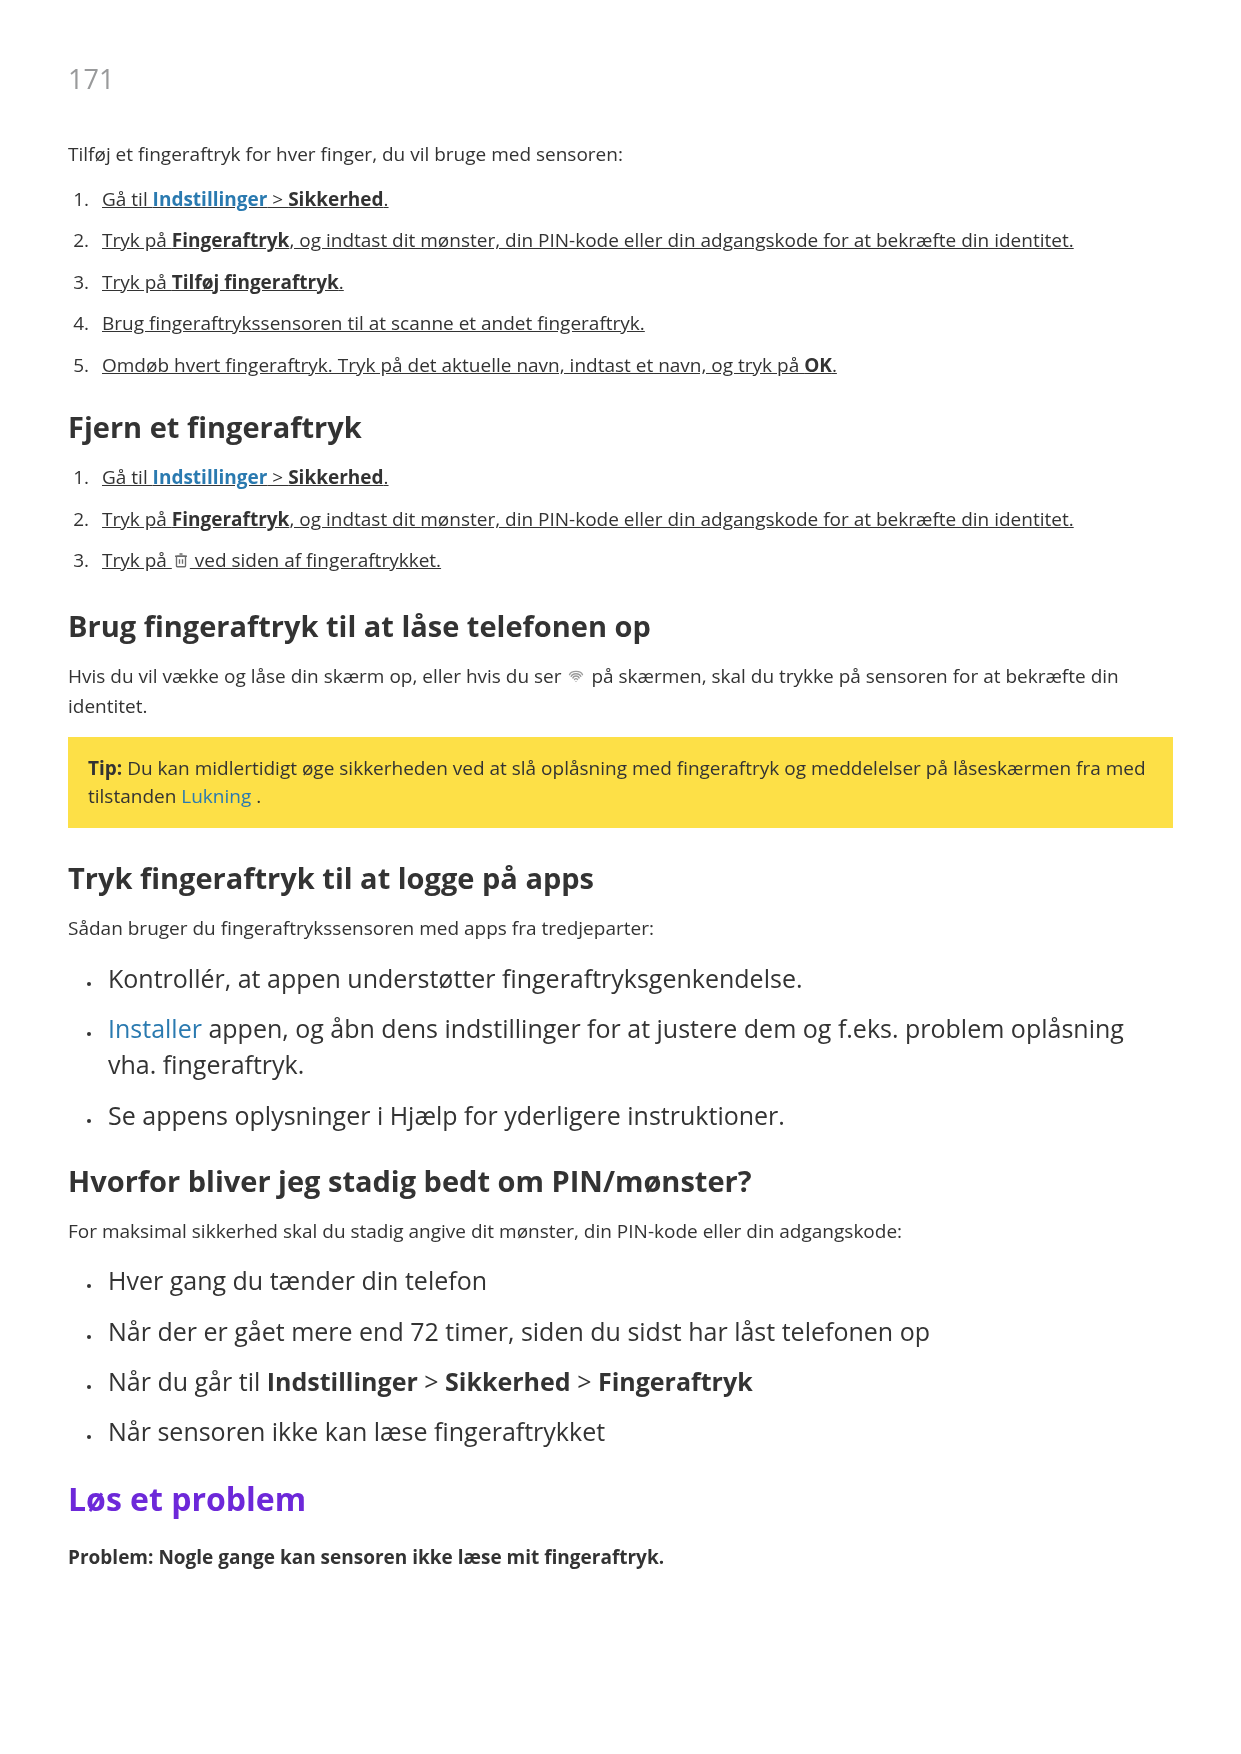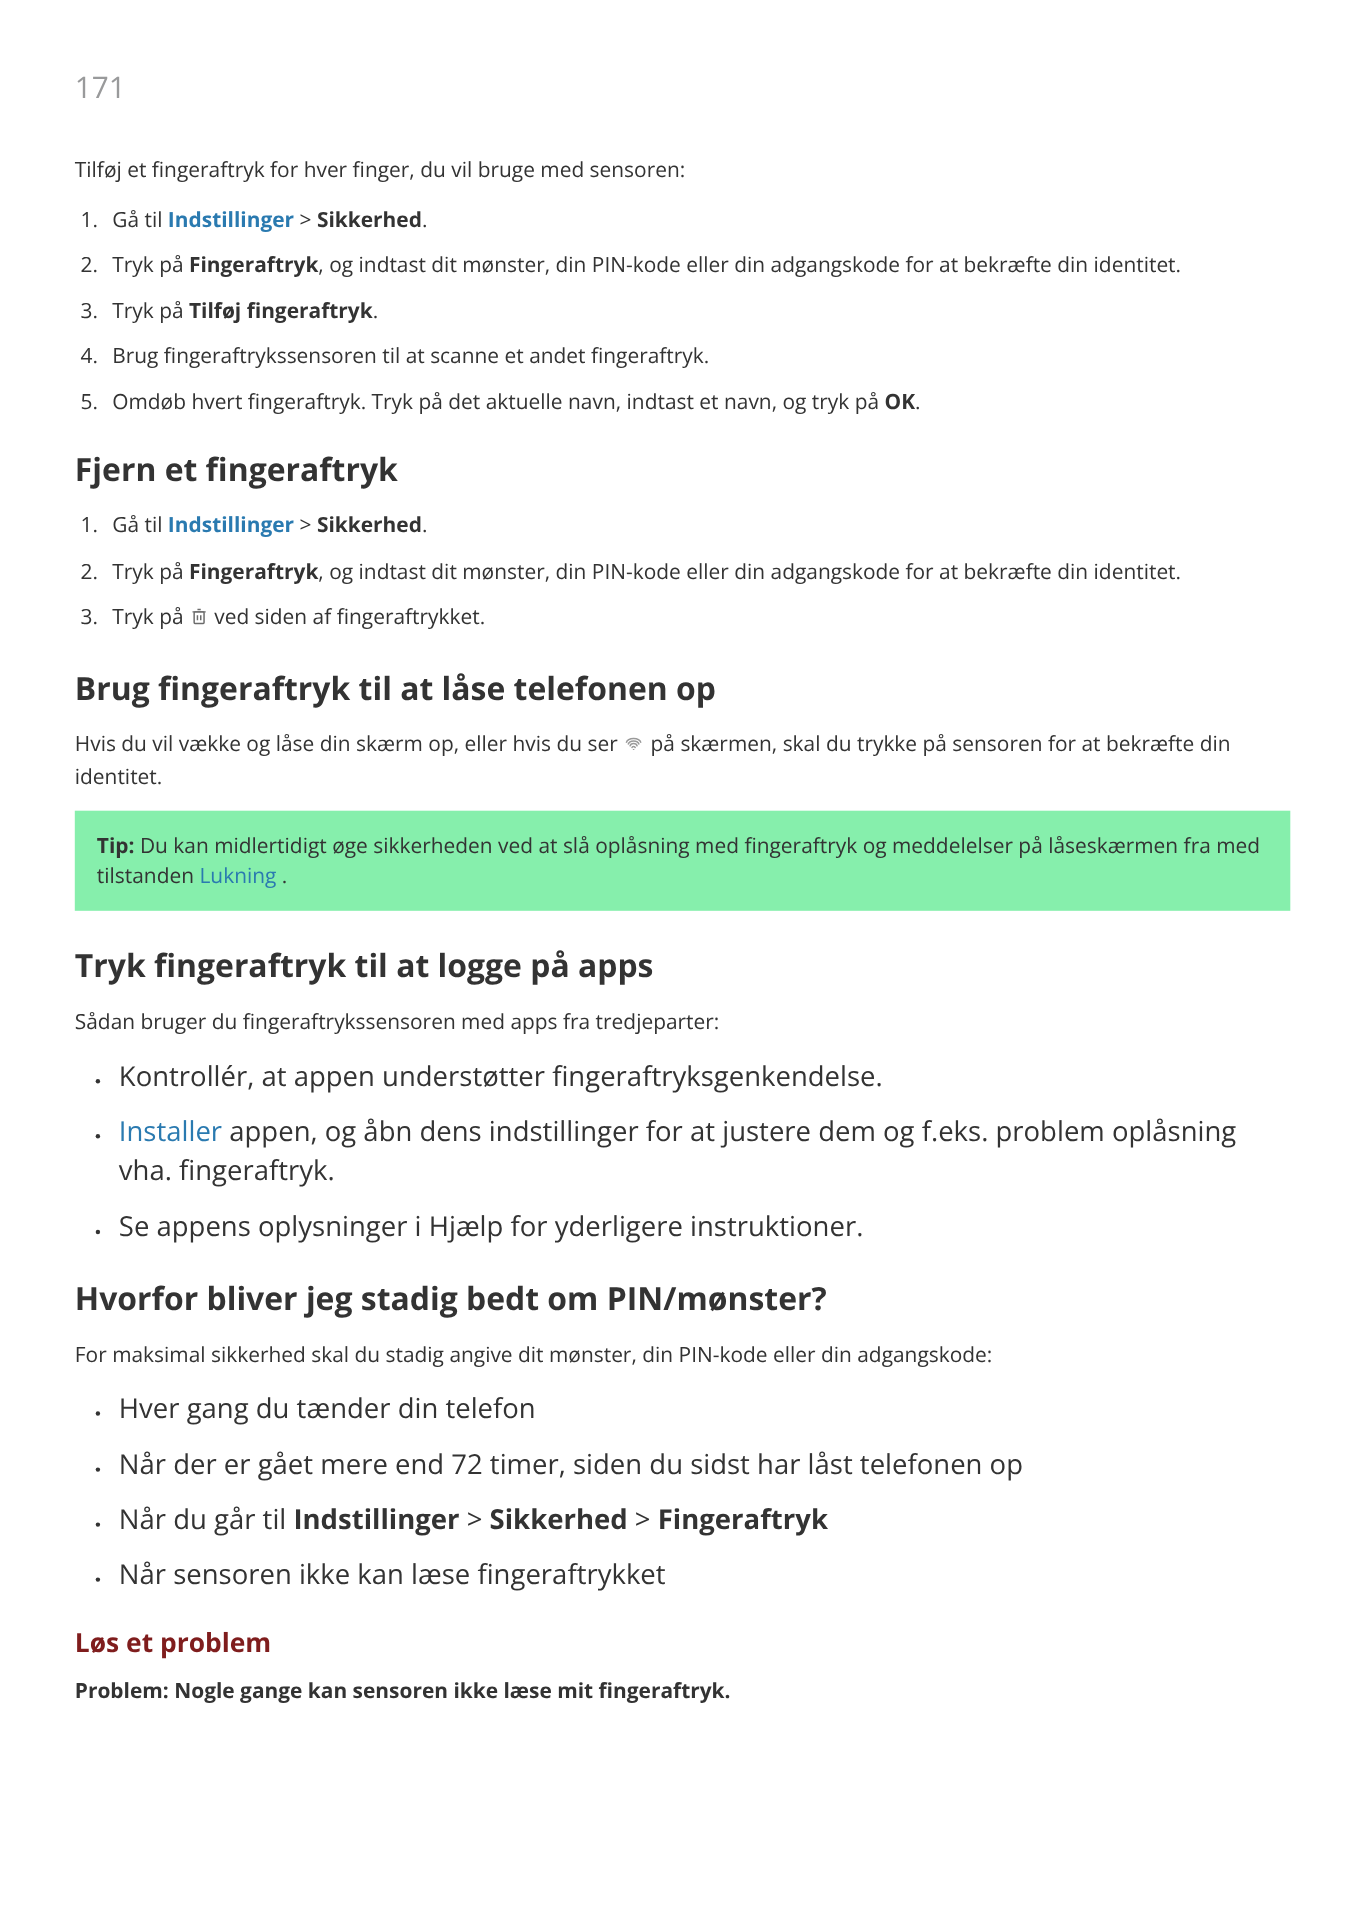--- a/index.html
+++ b/index.html
@@ -35,20 +35,21 @@
   ol {
     margin: 0 0 28px 0;
     padding-left: 26px;
     font-size: 19px;
     line-height: 1.45;
   }
   ol > li {
     padding-left: 8px;
     margin-bottom: 14px;
     color: #333;
+    text-decoration: underline;
   }
   ul.bullets {
     list-style-type: disc;
     margin: 0 0 28px 0;
     padding-left: 34px;
     font-size: 25px;
     line-height: 1.45;
   }
   ul.bullets > li {
     padding-left: 6px;
@@ -57,35 +58,35 @@
   ul.bullets > li::marker{
     font-size:12px;
   }
   h2 {
     font-size: 29px;
     font-weight: 700;
     color: #333;
     margin: 28px 0 18px 0;
   }
   h3 {
-    font-size: 24px;
+    font-size: 32px;
     font-weight: 700;
-    color: #7f1d1d;
-    margin: 28px 0 14px 0;
+    color: #6d28d9;
+    margin: 28px 0 24px 0;
   }
   .link {
     color: #2a7ab0;
     text-decoration: none;
   }
   .link.bold {
     font-weight: 700;
   }
   b { font-weight: 700; }
   .tipbox {
-    background: #86efac;
+    background: #fde047;
     padding: 18px 20px;
     margin: 10px 0 30px 0;
     font-size: 19px;
     line-height: 1.45;
   }
   .icon {
     display: inline-block;
     vertical-align: -3px;
   }
   .trash-icon svg { width:18px; height:20px; }

